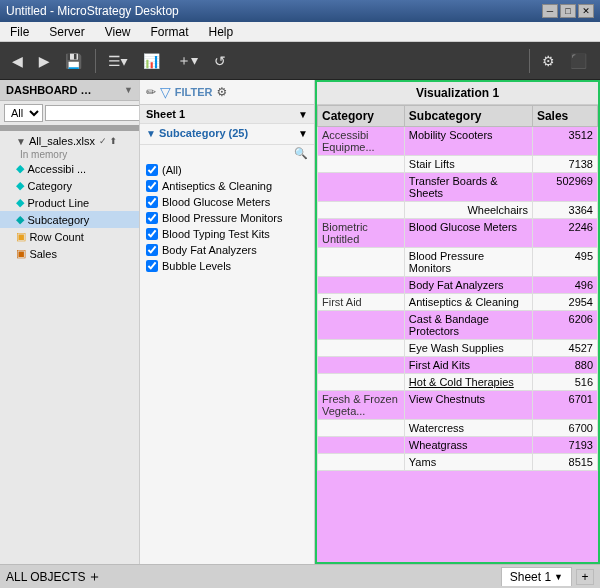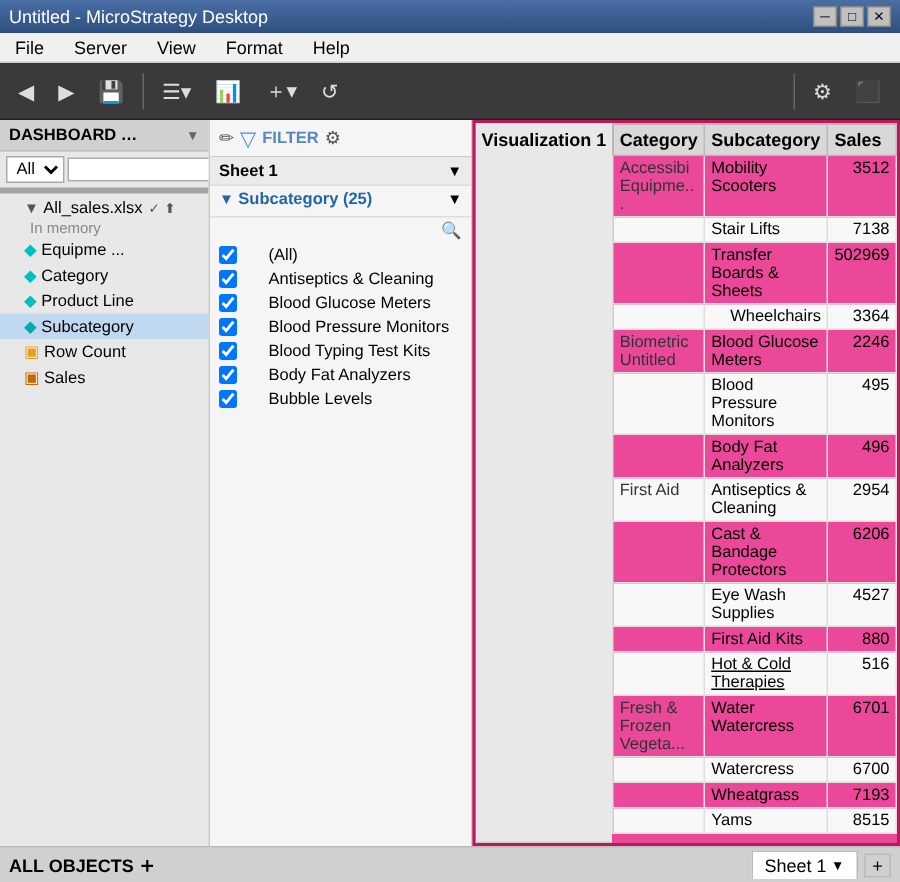--- a/index.html
+++ b/index.html
@@ -83,21 +83,21 @@
       font-weight: bold;
       font-size: 11px;
       display: flex;
       align-items: center;
       justify-content: space-between;
     }
     .panel-search {
       display: flex;
       align-items: center;
       padding: 3px 4px;
-      border-bottom: 4px solid #a3a3a3;
+      border-bottom: 6px solid #a3a3a3;
       gap: 2px;
     }
     .dropdown-select {
       background: #fff;
       border: 1px solid #aaa;
       padding: 1px 2px;
       font-size: 11px;
       width: 42px;
     }
     .search-input {
@@ -164,33 +164,33 @@
       display: flex;
       justify-content: flex-end;
       padding: 2px 6px;
     }
     .filter-search-btn { background: none; border: none; cursor: pointer; font-size: 11px; }
     .checkbox-list { padding: 0 6px; overflow-y: auto; flex: 1; }
     .cb-item {
       display: flex;
       align-items: center;
       padding: 2px 0;
-      gap: 21px;
+      gap: 4px;
       cursor: pointer;
     }
     .cb-item input[type=checkbox] { width: 12px; height: 12px; cursor: pointer; }
     .cb-label { font-size: 11px; }
 
     
     .right-panel {
       flex: 1;
-      background: #ec4899;
-      border: 2px solid #be185d;
-      display: flex;
-      flex-direction: row;
+      background: #f0abfc;
+      border: 2px solid #22c55e;
+      display: flex;
+      flex-direction: column;
       overflow: hidden;
     }
     .viz-title {
       background: #e8e8e8;
       text-align: center;
       padding: 4px;
       font-size: 12px;
       font-weight: bold;
       border-bottom: 1px solid #ccc;
     }
@@ -223,21 +223,21 @@
       display: flex;
       align-items: center;
       padding: 0 6px;
       gap: 4px;
     }
     .all-objects-btn {
       background: none;
       border: none;
       cursor: pointer;
       font-size: 11px;
-      font-weight: bold;
+      font-weight: normal;
       display: flex;
       align-items: center;
       gap: 2px;
     }
     .sheet-tab {
       background: #e8e8e8;
       border: 1px solid #bbb;
       border-bottom: none;
       padding: 2px 8px;
       font-size: 11px;
@@ -309,21 +309,21 @@
     <div class="tree-area">
       <div class="tree-item tree-item-indent">
         <span style="font-size:10px; color:#555;">▼</span>
         <span class="tree-label">All_sales.xlsx</span>
         <span style="font-size:9px; color:#555; margin-left:1px;">✓</span>
         <span style="font-size:9px; color:#555;">⬆</span>
       </div>
       <div class="sub-text">In memory</div>
       <div class="tree-item tree-item-indent">
         <span class="diamond">◆</span>
-        <span class="tree-label">Equipme ...</span>
+        <span class="tree-label">Accessibi ...</span>
       </div>
       <div class="tree-item tree-item-indent">
         <span class="diamond">◆</span>
         <span class="tree-label">Category</span>
       </div>
       <div class="tree-item tree-item-indent">
         <span class="diamond">◆</span>
         <span class="tree-label">Product Line</span>
       </div>
       <div class="tree-item tree-item-indent selected">
@@ -461,21 +461,21 @@
               <td style="font-size: 11px; max-width: 90px; white-space: normal;">First Aid Kits</td>
               <td style="text-align: right; font-size: 11px;">880</td>
             </tr>
             <tr>
               <td style="font-size: 11px; color: rgb(51, 51, 51); max-width: 55px; white-space: normal; word-break: break-word;"></td>
               <td style="font-size: 11px; max-width: 90px; white-space: normal; text-decoration: underline;">Hot &amp; Cold Therapies</td>
               <td style="text-align: right; font-size: 11px;">516</td>
             </tr>
             <tr>
               <td style="font-size: 11px; color: rgb(51, 51, 51); max-width: 55px; white-space: normal; word-break: break-word;">Fresh &amp; Frozen Vegeta...</td>
-              <td style="font-size: 11px; max-width: 90px; white-space: normal;">Water Watercress</td>
+              <td style="font-size: 11px; max-width: 90px; white-space: normal;">View Chestnuts</td>
               <td style="text-align: right; font-size: 11px;">6701</td>
             </tr>
             <tr>
               <td style="font-size: 11px; color: rgb(51, 51, 51); max-width: 55px; white-space: normal; word-break: break-word;"></td>
               <td style="font-size: 11px; max-width: 90px; white-space: normal;">Watercress</td>
               <td style="text-align: right; font-size: 11px;">6700</td>
             </tr>
             <tr>
               <td style="font-size: 11px; color: rgb(51, 51, 51); max-width: 55px; white-space: normal; word-break: break-word;"></td>
               <td style="font-size: 11px; max-width: 90px; white-space: normal;">Wheatgrass</td>

